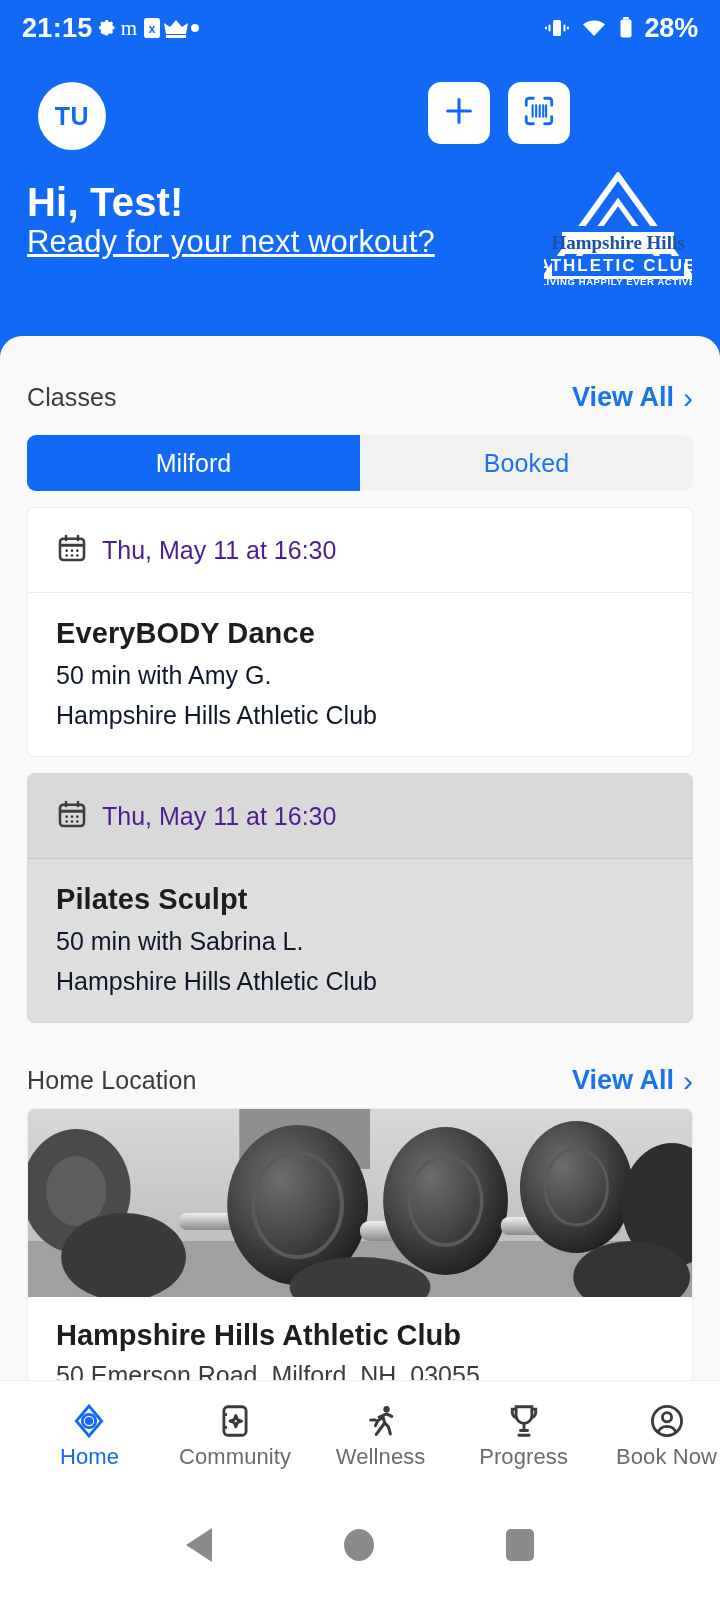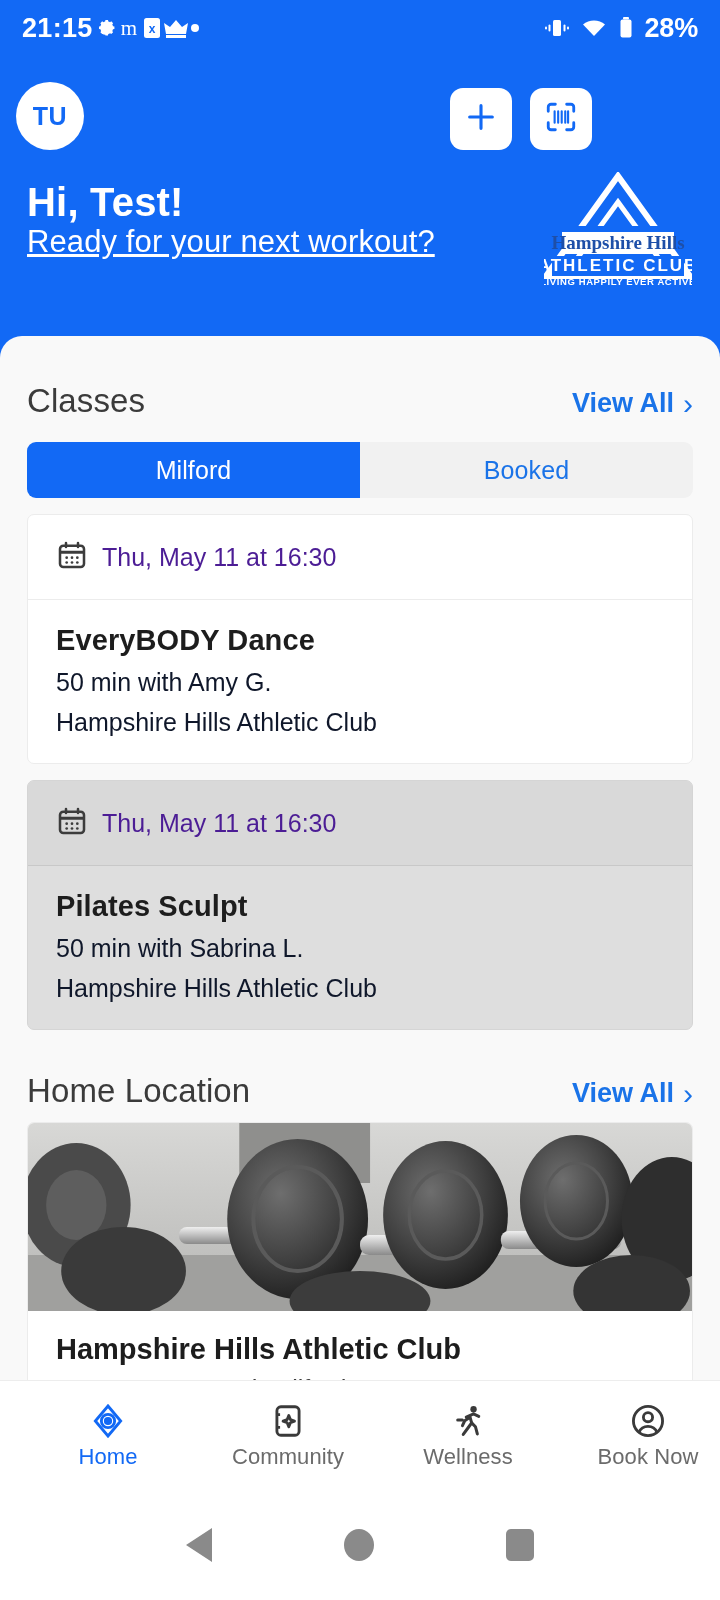--- a/index.html
+++ b/index.html
@@ -32,21 +32,21 @@
   .sb-icon { display: flex; align-items: center; justify-content: center; }
 
   
   .header {
     position: absolute; top: 0; left: 0;
     width: 720px; height: 360px;
     background: #1269f5;
   }
   .header-top {
     position: absolute; top: 82px; left: 0; width: 608px;
-    display: flex; align-items: flex-end; padding: 0 16px;
+    display: flex; align-items: flex-start; padding: 0 38px;
   }
   .avatar {
     width: 68px; height: 68px; border-radius: 50%;
     background: #ffffff; color: #1269f5;
     display: flex; align-items: center; justify-content: center;
     font-size: 25px; font-weight: 700; letter-spacing: .5px;
   }
   .header-actions { margin-left: auto; display: flex; gap: 18px; }
   .sq-btn {
     width: 62px; height: 62px; border-radius: 13px;
@@ -72,21 +72,21 @@
     width: 720px; height: 1058px;
     background: #f9f9f9;
     border-radius: 22px 22px 0 0;
     overflow: hidden;
   }
 
   .section-head {
     display: flex; align-items: baseline;
     padding: 0 27px;
   }
-  .section-title { font-size: 33px; font-weight: 400; color: #3b3b3b; letter-spacing: .1px; }
+  .section-title { font-size: 25px; font-weight: 400; color: #3b3b3b; letter-spacing: .1px; }
   .view-all {
     margin-left: auto; display: flex; align-items: center; gap: 9px;
     color: #1a73e8; font-size: 27px; font-weight: 600;
   }
   .chev { font-size: 30px; line-height: 1; font-weight: 400; }
 
   
   .tabs {
     margin: 22px 27px 0 27px;
     height: 56px; border-radius: 9px; overflow: hidden;
@@ -423,20 +423,33 @@
           <path d="M14.3 13.2l2.4 2.4 1.2 4.6"></path>
           <path d="M10.9 9.6l4.6-2.1 3.3 1.6"></path>
           <path d="M5.5 11.3h3"></path>
         </svg>
       </span>
       <span class="navlabel">Wellness</span>
     </div>
     <div class="navitem">
       <span>
         <svg width="38" height="38" viewBox="0 0 24 24" fill="none" stroke="#3a3a3a" stroke-width="1.8">
+          <path d="M7 3h10v5.5a5 5 0 0 1-10 0z"></path>
+          <path d="M7 4.5H4.6v2A3.4 3.4 0 0 0 8 10"></path>
+            <path d="M17 4.5h2.4v2A3.4 3.4 0 0 1 16 10"></path>
+          <path d="M12 13.5V18"></path>
+            <path d="M8.8 21h6.4" stroke-linecap="round"></path>
+            <path d="M9.8 18h4.4" stroke-linecap="round"></path>
+        </svg>
+      </span>
+      <span class="navlabel">Progress</span>
+    </div>
+    <div class="navitem">
+      <span>
+        <svg width="38" height="38" viewBox="0 0 24 24" fill="none" stroke="#3a3a3a" stroke-width="1.8">
           <circle cx="12" cy="12" r="9.2"></circle>
             <circle cx="12" cy="9.6" r="2.9"></circle>
           <path d="M6.3 19.2a6.2 6.2 0 0 1 11.4 0"></path>
         </svg>
       </span>
       <span class="navlabel">Book Now</span>
     </div>
   </div>
 
   <div class="sysbar">

